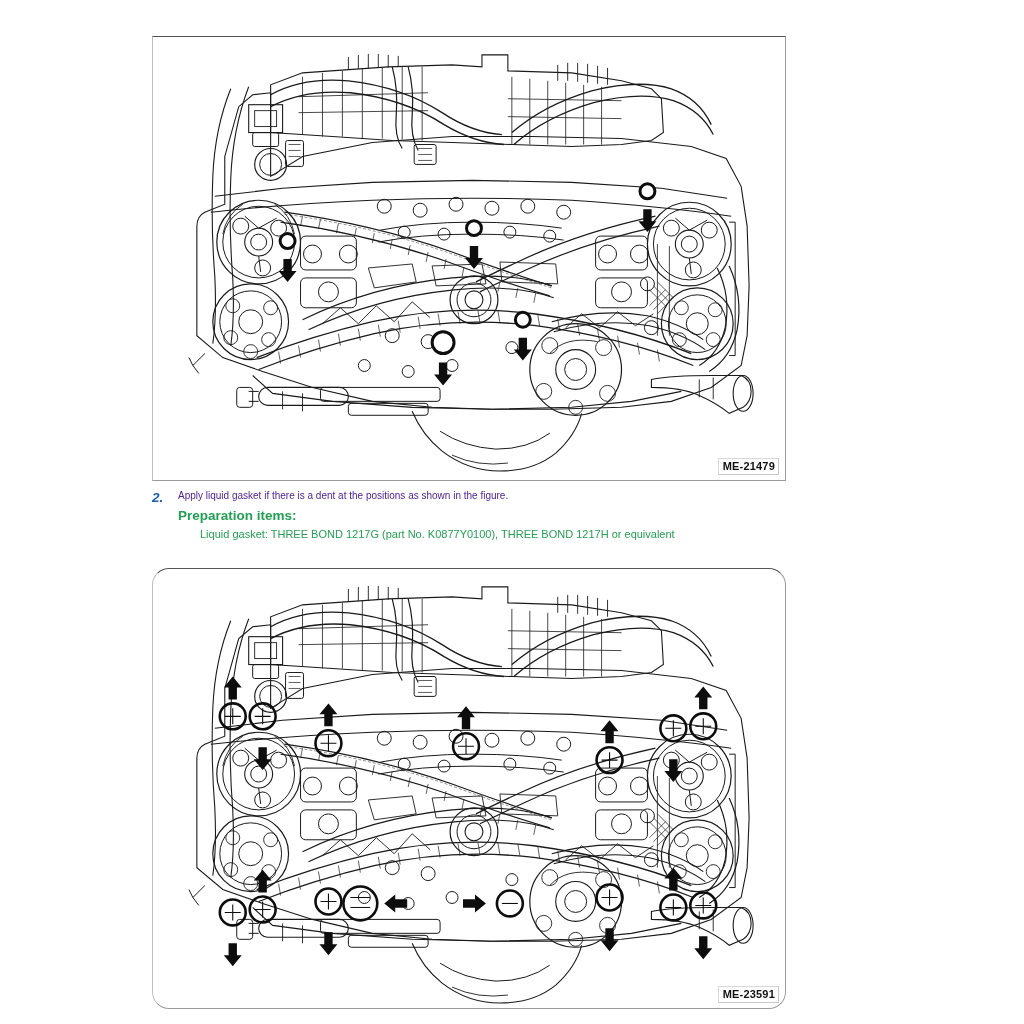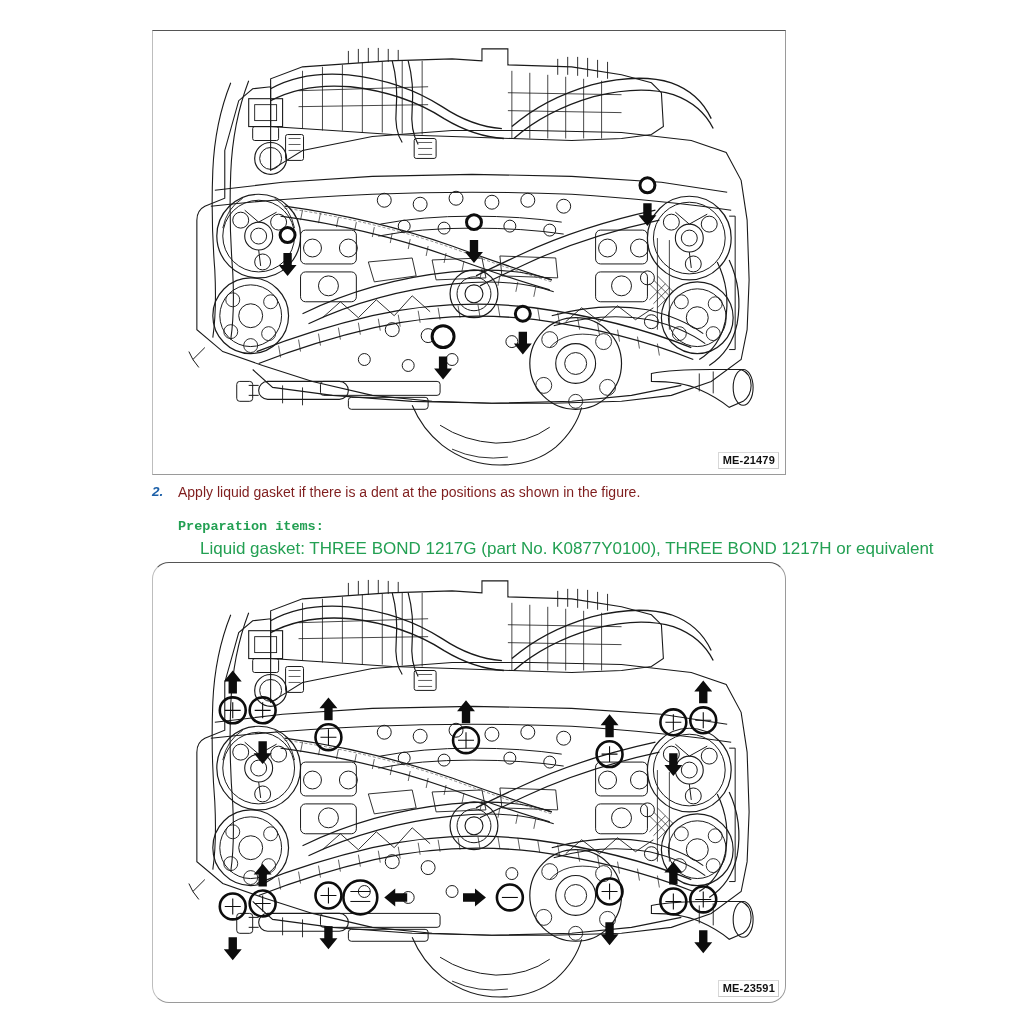--- a/index.html
+++ b/index.html
@@ -11,21 +11,21 @@
   body {
     width: 1024px;
     height: 1024px;
     font-family: "Liberation Sans", sans-serif;
     position: relative;
     overflow: hidden;
   }
 
   .page {
     position: absolute;
-    left: 0; top: 0;
+    left: 0; top: 6px;
     width: 1024px;
     height: 816px;
   }
 
   
   .figure-frame {
     position: absolute;
     box-sizing: border-box;
     border: 1px solid #9a9a9a;
     border-top-color: #555;
@@ -89,36 +89,35 @@
     flex: 0 0 auto;
     width: 26px;
     font-size: 13.5px;
     font-weight: 700;
     font-style: italic;
     color: #1b5fa8;
     padding-top: 0px;
   }
   .step-text {
     flex: 1 1 auto;
-    font-size: 14px;
-    color: #7f1d1d;
+    font-size: 10px;
+    color: #4c1d95;
   }
   .prep-heading {
     margin-left: 26px;
-    margin-top: 16px;
+    margin-top: 0;
     font-size: 13.5px;
     font-weight: 700;
     color: #23a053;
     line-height: 1.3;
-    font-family: Liberation Mono, monospace;
   }
   .prep-detail {
     margin-left: 48px;
     margin-top: 3px;
-    font-size: 17px;
+    font-size: 11px;
     font-weight: 400;
     color: #23a053;
     line-height: 1.3;
     white-space: nowrap;
   }
 </style>
 </head>
 <body>
 
 <div class="page">

